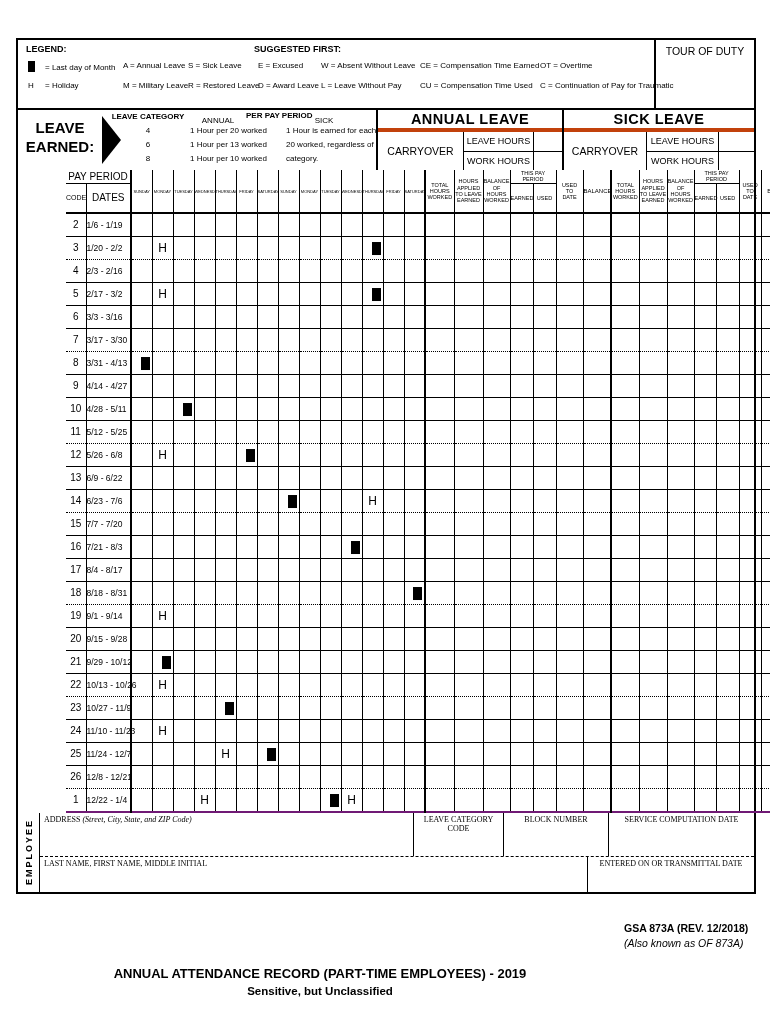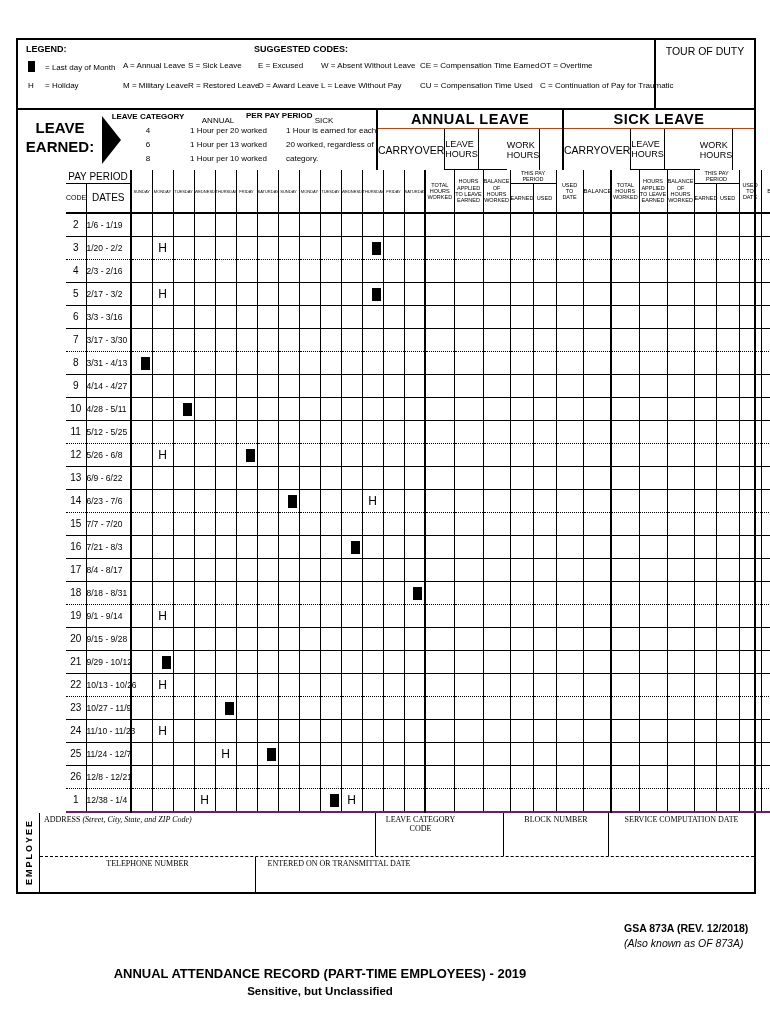--- a/index.html
+++ b/index.html
@@ -17,25 +17,25 @@
   .tour{width:100px;border-left:2px solid #000;text-align:center;padding-top:5px;font-size:10.5px;box-sizing:border-box;}
 
   
   .earnrow{display:flex;height:60px;}
   .earnleft{width:360px;position:relative;border-right:2px solid #000;box-sizing:border-box;font-size:8px;}
   .lv-label{position:absolute;left:4px;top:9px;width:76px;text-align:center;font-weight:bold;font-size:15px;line-height:1.25;}
   .arrow{position:absolute;left:84px;top:6px;width:0;height:0;border-top:24px solid transparent;border-bottom:24px solid transparent;border-left:19px solid #000;}
   .pos{position:absolute;white-space:nowrap;}
   .summary{width:186px;border-right:2px solid #000;box-sizing:border-box;display:flex;flex-direction:column;}
   .summary.sick{flex:1;border-right:none;}
-  .sum-title{height:18px;border-bottom:1px solid #c2410c;text-align:center;font-weight:bold;font-size:14.5px;line-height:18px;letter-spacing:.5px;}
+  .sum-title{height:18px;border-bottom:4px solid #c2410c;text-align:center;font-weight:bold;font-size:14.5px;line-height:18px;letter-spacing:.5px;}
   .sum-body{flex:1;display:flex;}
   .carry{width:86px;border-right:1px solid #000;box-sizing:border-box;display:flex;align-items:center;justify-content:center;font-size:10.5px;}
   .sick .carry{width:83px;}
-  .hourcols{flex:1;display:flex;flex-direction:row;}
+  .hourcols{flex:1;display:flex;flex-direction:column;}
   .hourrow{flex:1;display:flex;}
   .hourrow:first-child{border-bottom:1px solid #000;}
   .hlabel{flex:1;display:flex;align-items:center;justify-content:center;font-size:9px;}
   .hval{width:29px;border-left:1px solid #000;box-sizing:border-box;}
   .sick .hval{width:36px;}
 
   
   table.att{width:736px;border-collapse:collapse;table-layout:fixed;border-bottom:2px solid #701a75;margin-left:48px;}
   table.att th,table.att td{border-right:1px solid #000;border-bottom:1px solid #000;padding:0;box-sizing:border-box;}
   table.att thead th{font-weight:normal;text-align:center;vertical-align:middle;}
@@ -63,21 +63,21 @@
   .emp{display:flex;height:79px;}
   .emp-label{width:22px;border-right:1px solid #000;box-sizing:border-box;display:flex;align-items:center;justify-content:center;}
   .emp-label span{writing-mode:vertical-lr;transform:rotate(180deg);font-weight:bold;font-size:9px;letter-spacing:2px;}
   .emp-grid{flex:1;display:flex;flex-direction:column;font-family:Liberation Serif, serif;}
   .emp-row1{height:44px;border-bottom:1px dashed #000;display:flex;box-sizing:border-box;}
   .emp-row2{flex:1;display:flex;}
   .efield{border-left:1px solid #000;box-sizing:border-box;font-size:8px;padding-top:2px;}
   .efield:first-child{border-left:none;}
   .e-addr{flex:1;padding-left:4px;}
   .e-lcc{width:90px;text-align:center;}
-  .e-block{width:105px;text-align:center;margin-left:38px;}
+  .e-block{width:105px;text-align:center;}
   .e-scd{width:146px;text-align:center;}
   .e-name{flex:1;padding-left:4px;}
   .e-phone{width:215px;text-align:center;}
   .e-ent{width:167px;text-align:center;}
   .ital{font-style:italic;}
 
   
   .footer{position:absolute;left:16px;top:922px;width:740px;display:flex;}
   .f-left{width:220px;}
   .f-agency{font-weight:bold;font-size:11.5px;white-space:nowrap;}
@@ -90,21 +90,21 @@
   .f-aka{font-style:italic;font-size:10.5px;margin-top:3px;white-space:nowrap;}
 </style>
 </head>
 <body>
 
 <div class="form">
 
   <div class="toprow">
     <div class="legend">
       <span class="ttl" style="left:8px">LEGEND:</span>
-      <span class="ttl" style="left:236px">SUGGESTED CODES:</span>
+      <span class="ttl" style="left:236px">SUGGESTED FIRST:</span>
 
       <span class="item r1" style="left:10px"><span class="symspan"><span class="blockbox">■</span></span><span>= Last day of Month</span></span>
       <span class="item r2" style="left:10px"><span class="symspan">H</span><span>= Holiday</span></span>
 
       <span class="item r1" style="left:105px">A = Annual Leave</span>
       <span class="item r1" style="left:170px">S = Sick Leave</span>
       <span class="item r1" style="left:240px">E = Excused</span>
       <span class="item r1" style="left:303px">W = Absent Without Leave</span>
       <span class="item r1" style="left:402px">CE = Compensation Time Earned</span>
       <span class="item r1" style="left:522px">OT = Overtime</span>
@@ -1086,21 +1086,21 @@
           <td class="c-stat"></td>
           <td class="c-stat"></td>
           <td class="c-stat"></td>
           <td class="c-stat"></td>
           <td class="c-stat"></td>
           <td class="c-stat"></td>
           <td class="c-stat"></td>
         </tr>
         <tr>
           <td class="c-code">1</td>
-          <td class="c-dates grp">12/38 - 1/4</td>
+          <td class="c-dates grp">12/22 - 1/4</td>
           <td class="c-day"></td>
           <td class="c-day"></td>
           <td class="c-day"></td>
           <td class="c-day"><span class="holiday">H</span></td>
           <td class="c-day"></td>
           <td class="c-day"></td>
           <td class="c-day"></td>
           <td class="c-day"></td>
           <td class="c-day"></td>
           <td class="c-day">
@@ -1142,22 +1142,22 @@
           <span>LEAVE CATEGORY CODE</span>
         </div>
         <div class="efield e-block">
           <span>BLOCK NUMBER</span>
         </div>
         <div class="efield e-scd">
           <span>SERVICE COMPUTATION DATE</span>
         </div>
       </div>
       <div class="emp-row2">
-        <div class="efield e-phone">
-          <span>TELEPHONE NUMBER</span>
+        <div class="efield e-name">
+          <span>LAST NAME, FIRST NAME, MIDDLE INITIAL</span>
         </div>
         <div class="efield e-ent">
           <span>ENTERED ON OR TRANSMITTAL DATE</span>
         </div>
       </div>
     </div>
   </div>
 </div>
 
 <div class="footer">

